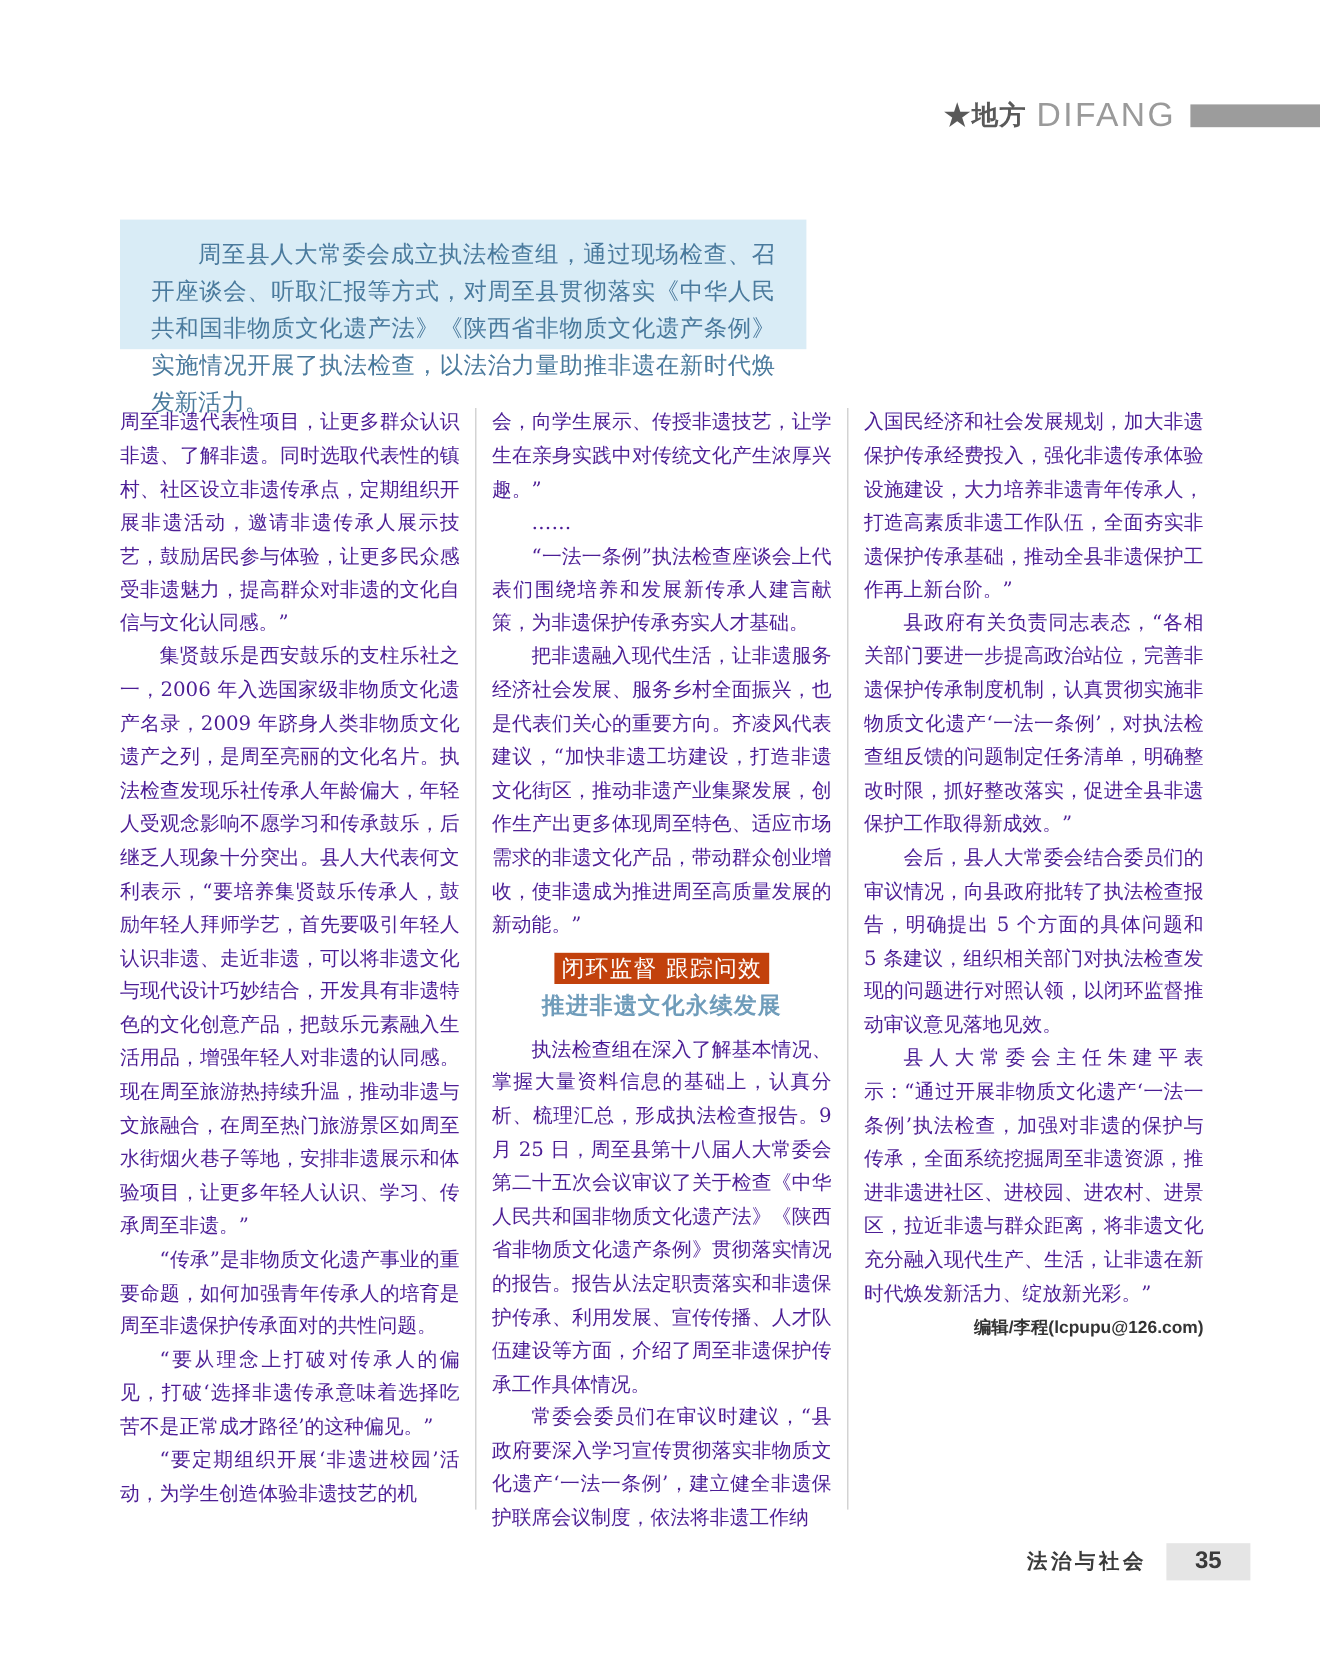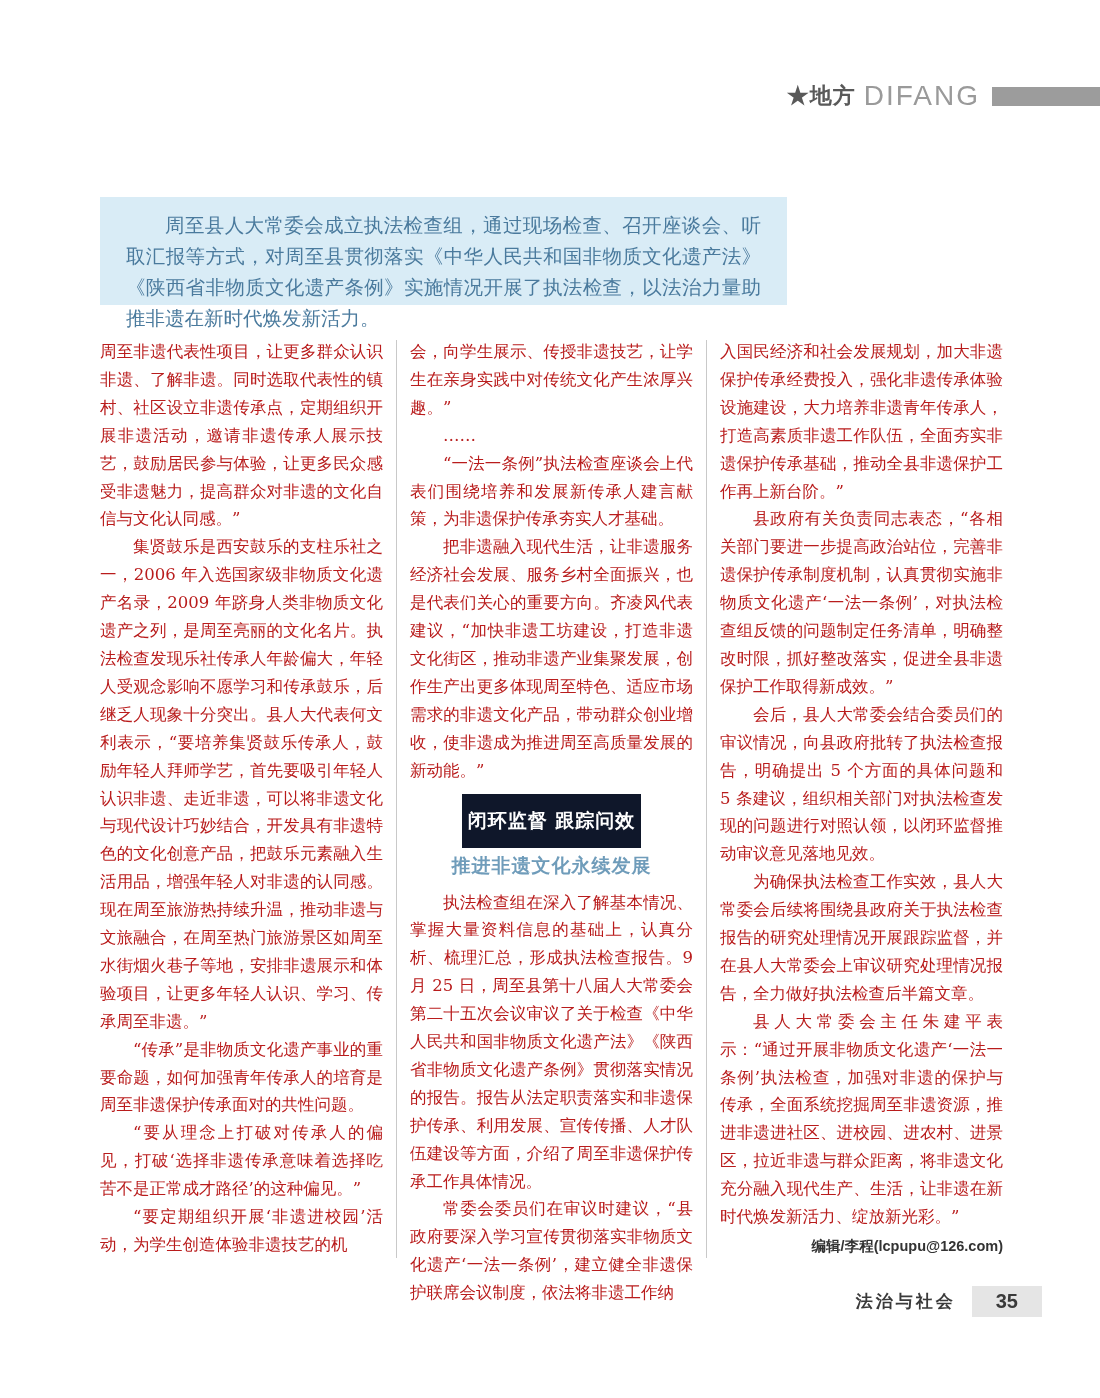--- a/index.html
+++ b/index.html
@@ -15,48 +15,48 @@
     position: absolute; top: 80px; right: 0;
     display: flex; align-items: center;
   }
   .section-zh { font-size: 22px; font-weight: bold; color: #595959; letter-spacing: 1px; }
   .section-en { font-size: 28px; color: #9a9a9a; margin-left: 8px; letter-spacing: 2px;
                 font-family: "Liberation Sans", sans-serif; }
   .header-bar { width: 108px; height: 19px; background: #9c9c9c; margin-left: 12px; }
 
   
   .intro-box {
-    position: absolute; left: 100px; top: 197px;
-    width: 687px; height: 108px; box-sizing: border-box;
+    position: absolute; left: 100px; top: 183px;
+    width: 572px; height: 108px; box-sizing: border-box;
     background: #d9ecf6;
     padding: 13px 26px 0 26px;
   }
   .intro-text {
     font-size: 19.5px; line-height: 31px; color: #4a7a9d;
     text-indent: 2em; text-align: justify; margin: 0;
   }
 
   
   .columns {
     position: absolute; left: 100px; top: 338px;
     width: 905px; display: flex;
   }
   .col { width: 283px; flex: 0 0 283px; }
   .divider { flex: 0 0 1px; width: 1px; background: #c9c9c9; height: 918px; margin: 2px 13px 0 13px; }
   .col p {
     margin: 0; font-size: 16.5px; line-height: 27.9px;
-    color: #b91c1c; text-align: justify; text-indent: 2em;
+    color: #4c1d95; text-align: justify; text-indent: 2em;
   }
   .col p.cont { text-indent: 0; }
 
   
   .subheading { text-align: center; margin: 9px 0 10px 0; }
   .subheading-line1 {
-    display: inline-block; background: #0f172a; color: #ffffff;
-    font-size: 19px; font-weight: bold; padding: 14px 6px; letter-spacing: 1px;
+    display: inline-block; background: #c2410c; color: #ffffff;
+    font-size: 19px; font-weight: normal; padding: 0 6px; letter-spacing: 1px;
   }
   .subheading-line2 {
     margin-top: 5px; color: #6f9cba; font-size: 19px; font-weight: bold; letter-spacing: 1px;
   }
 
   
   .editor-credit {
     margin-top: 6px; text-align: right;
     font-size: 14.5px; font-weight: bold; color: #333333;
     font-family: "Liberation Sans", sans-serif;
@@ -111,21 +111,20 @@
     <p>执法检查组在深入了解基本情况、掌握大量资料信息的基础上，认真分析、梳理汇总，形成执法检查报告。9 月 25 日，周至县第十八届人大常委会第二十五次会议审议了关于检查《中华人民共和国非物质文化遗产法》《陕西省非物质文化遗产条例》贯彻落实情况的报告。报告从法定职责落实和非遗保护传承、利用发展、宣传传播、人才队伍建设等方面，介绍了周至非遗保护传承工作具体情况。</p>
     <p>常委会委员们在审议时建议，“县政府要深入学习宣传贯彻落实非物质文化遗产‘一法一条例’，建立健全非遗保护联席会议制度，依法将非遗工作纳</p>
   </div>
 
   <div class="divider"></div>
 
   <div class="col">
     <p class="cont">入国民经济和社会发展规划，加大非遗保护传承经费投入，强化非遗传承体验设施建设，大力培养非遗青年传承人，打造高素质非遗工作队伍，全面夯实非遗保护传承基础，推动全县非遗保护工作再上新台阶。”</p>
     <p>县政府有关负责同志表态，“各相关部门要进一步提高政治站位，完善非遗保护传承制度机制，认真贯彻实施非物质文化遗产‘一法一条例’，对执法检查组反馈的问题制定任务清单，明确整改时限，抓好整改落实，促进全县非遗保护工作取得新成效。”</p>
     <p>会后，县人大常委会结合委员们的审议情况，向县政府批转了执法检查报告，明确提出 5 个方面的具体问题和 5 条建议，组织相关部门对执法检查发现的问题进行对照认领，以闭环监督推动审议意见落地见效。</p>
-    <p>为确保执法检查工作实效，县人大常委会后续将围绕县政府关于执法检查报告的研究处理情况开展跟踪监督，并在县人大常委会上审议研究处理情况报告，全力做好执法检查后半篇文章。</p>
     <p>县人大常委会主任朱建平表示：“通过开展非物质文化遗产‘一法一条例’执法检查，加强对非遗的保护与传承，全面系统挖掘周至非遗资源，推进非遗进社区、进校园、进农村、进景区，拉近非遗与群众距离，将非遗文化充分融入现代生产、生活，让非遗在新时代焕发新活力、绽放新光彩。”</p>
     <div class="editor-credit">编辑/李程(lcpupu@126.com)</div>
   </div>
 
 </div>
 
 <div class="page-footer">
   <span class="journal-title">法治与社会</span>
   <span class="page-number">35</span>
 </div>

